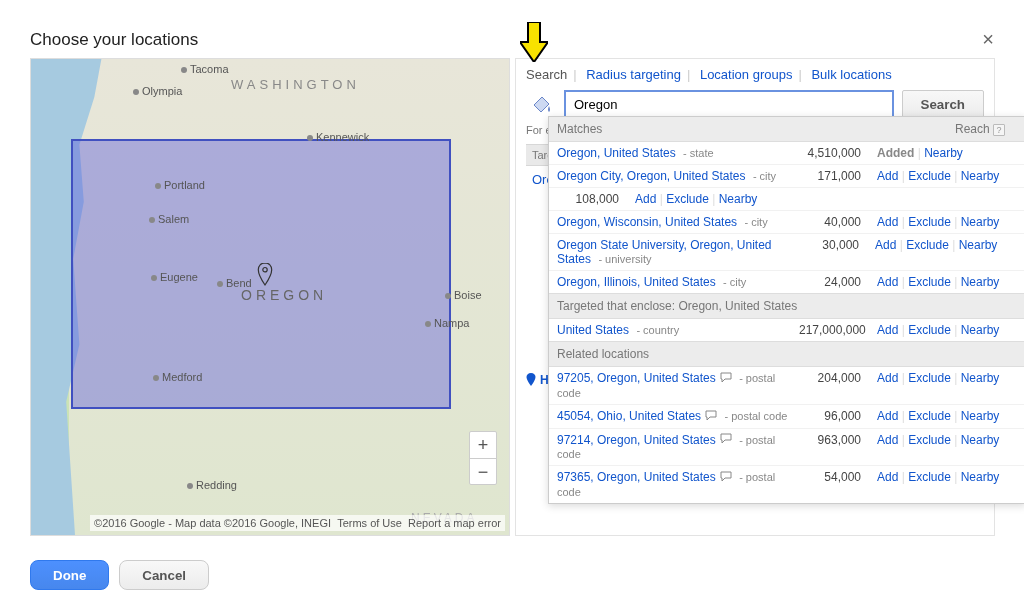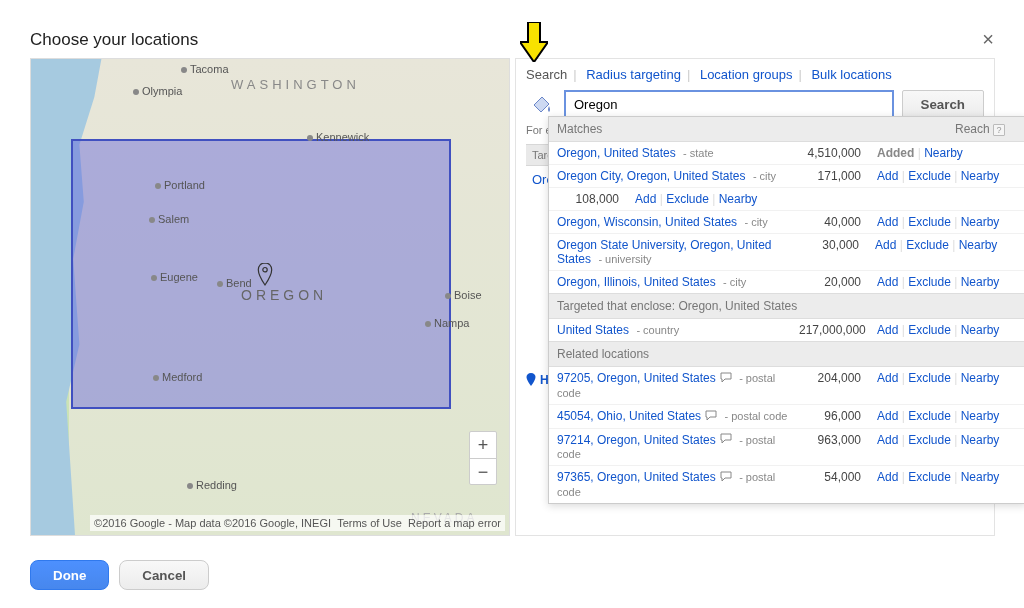--- a/index.html
+++ b/index.html
@@ -166,21 +166,21 @@
         <div class="dd-reach">40,000</div>
         <div class="dd-acts"><a>Add</a> | <a>Exclude</a> | <a>Nearby</a></div>
       </div>
       <div class="dd-row">
         <div class="dd-name" style="max-width: 240px;"><span>Oregon State University, Oregon, United States</span> <span class="kind">- university</span></div>
         <div class="dd-reach">30,000</div>
         <div class="dd-acts"><a>Add</a> | <a>Exclude</a> | <a>Nearby</a></div>
       </div>
       <div class="dd-row">
         <div class="dd-name"><span>Oregon, Illinois, United States</span> <span class="kind">- city</span></div>
-        <div class="dd-reach">20,000</div>
+        <div class="dd-reach">24,000</div>
         <div class="dd-acts"><a>Add</a> | <a>Exclude</a> | <a>Nearby</a></div>
       </div>
     </div>
   <div class="dd-sub">Targeted that enclose: Oregon, United States</div>
   <div id="dd-enclosing">
       <div class="dd-row">
         <div class="dd-name"><span>United States</span> <span class="kind">- country</span></div>
         <div class="dd-reach">217,000,000</div>
         <div class="dd-acts"><a>Add</a> | <a>Exclude</a> | <a>Nearby</a></div>
       </div>

